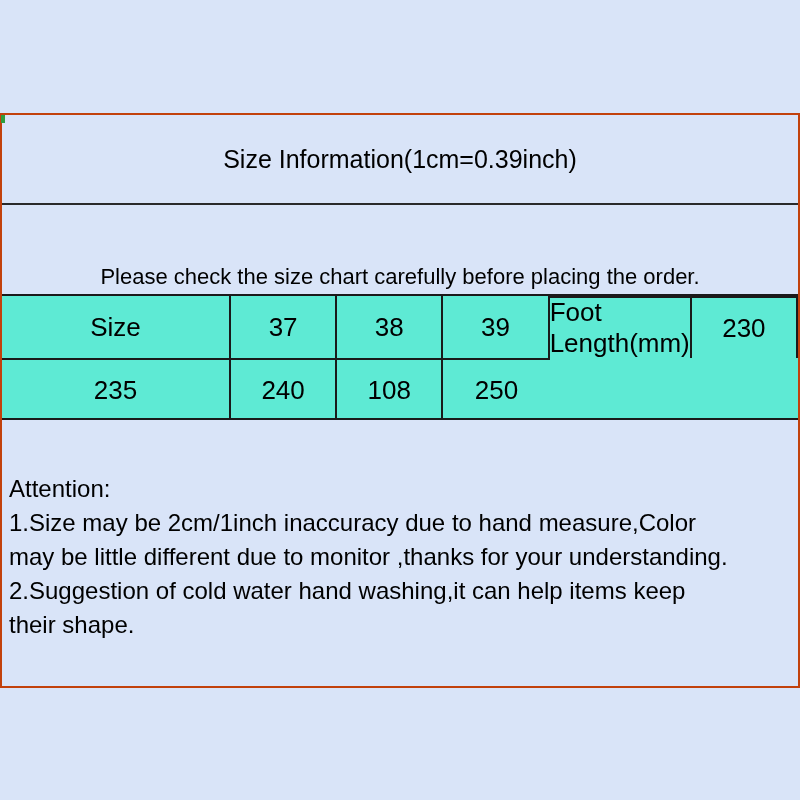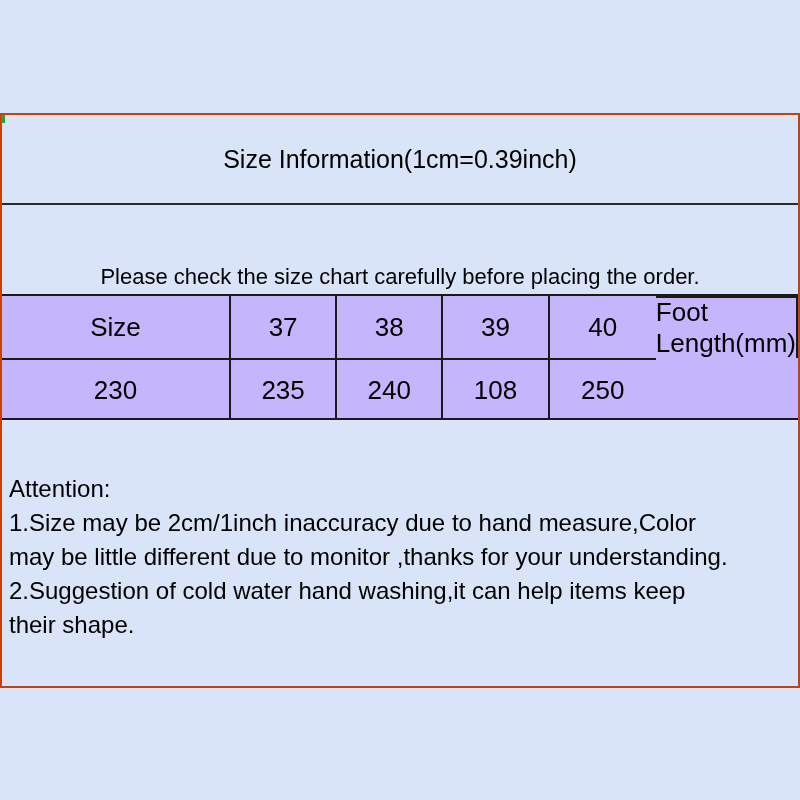--- a/index.html
+++ b/index.html
@@ -42,21 +42,21 @@
     justify-content: center;
     padding-bottom: 4px;
     font-size: 22px;
   }
   .size-grid {
     height: 124px;
     border-bottom: 2px solid #1a1a1a;
     display: grid;
     grid-template-columns: 229px repeat(5, 1fr);
     grid-template-rows: 62px 62px;
-    background: #c4b5fd;
+    background: #5eead4;
     font-size: 26px;
   }
   .size-grid .cell {
     display: flex;
     align-items: center;
     justify-content: center;
     border-right: 2px solid #1a1a1a;
   }
   .size-grid .cell.last { border-right: none; }
   .size-grid .cell.r2 { border-top: 2px solid #1a1a1a; }
@@ -81,21 +81,20 @@
 
   <div class="row-notice">
     <span>Please check the size chart carefully before placing the order.</span>
   </div>
 
   <div class="size-grid">
     <div class="cell">Size</div>
     <div class="cell">37</div>
     <div class="cell">38</div>
     <div class="cell">39</div>
-    <div class="cell last">40</div>
 
     <div class="cell r2">Foot Length(mm)</div>
     <div class="cell r2">230</div>
     <div class="cell r2">235</div>
     <div class="cell r2">240</div>
     <div class="cell r2">108</div>
     <div class="cell r2 last">250</div>
   </div>
 
   <div class="attention">

